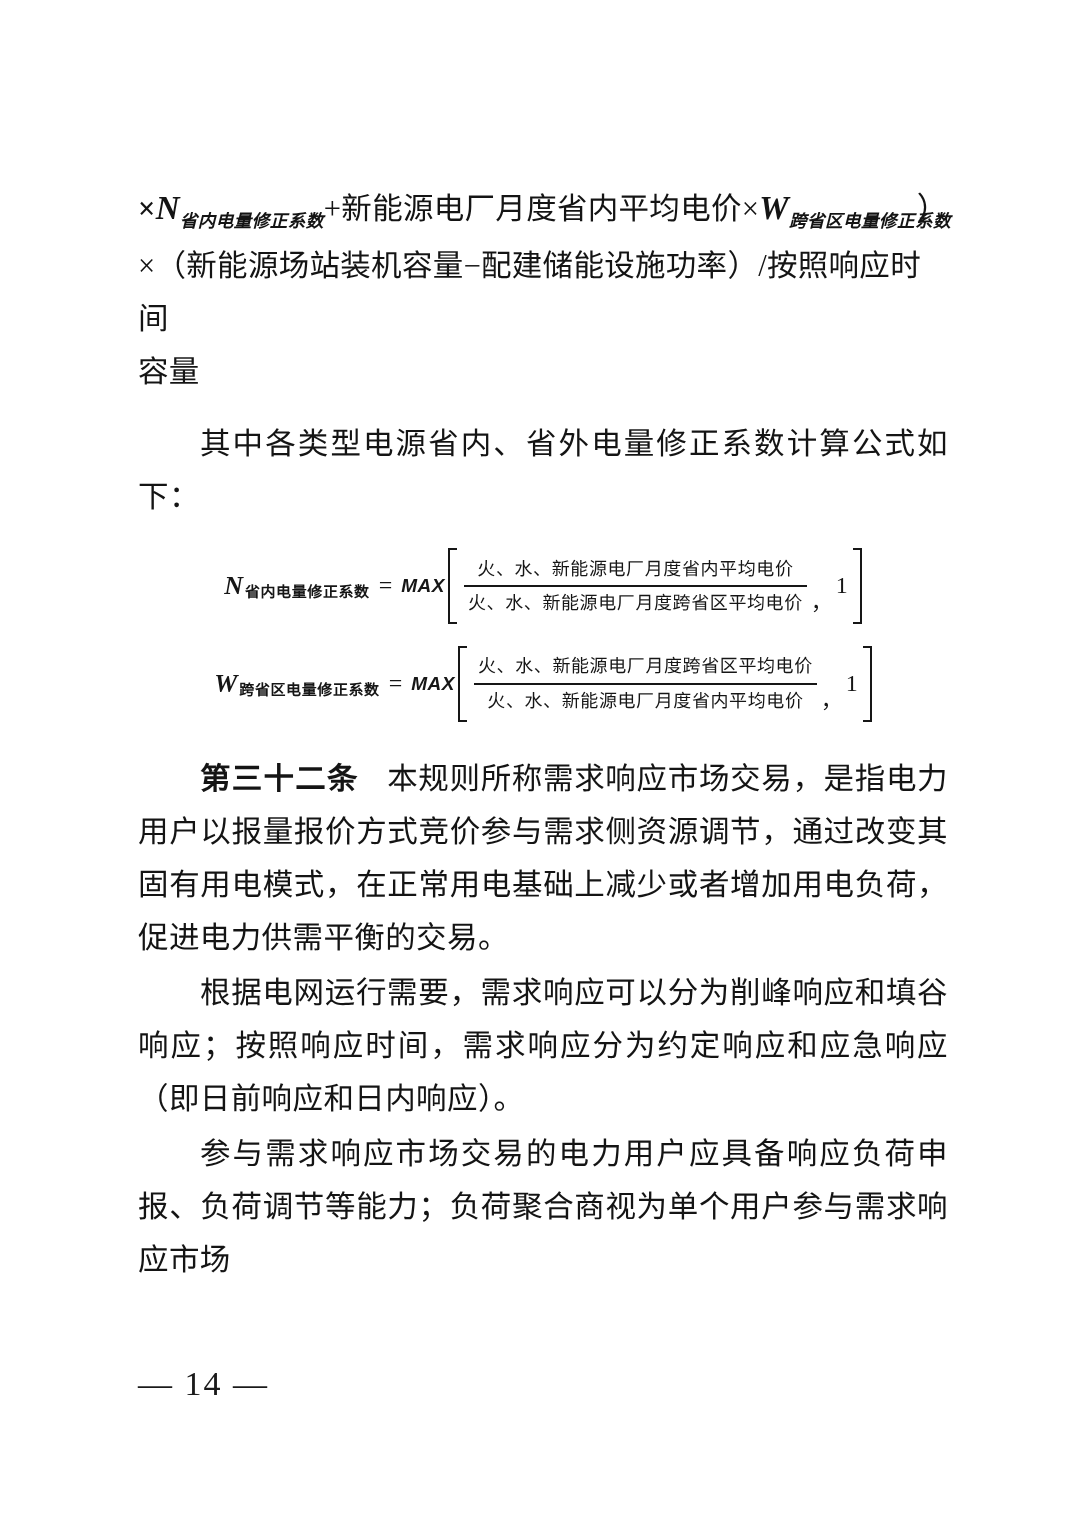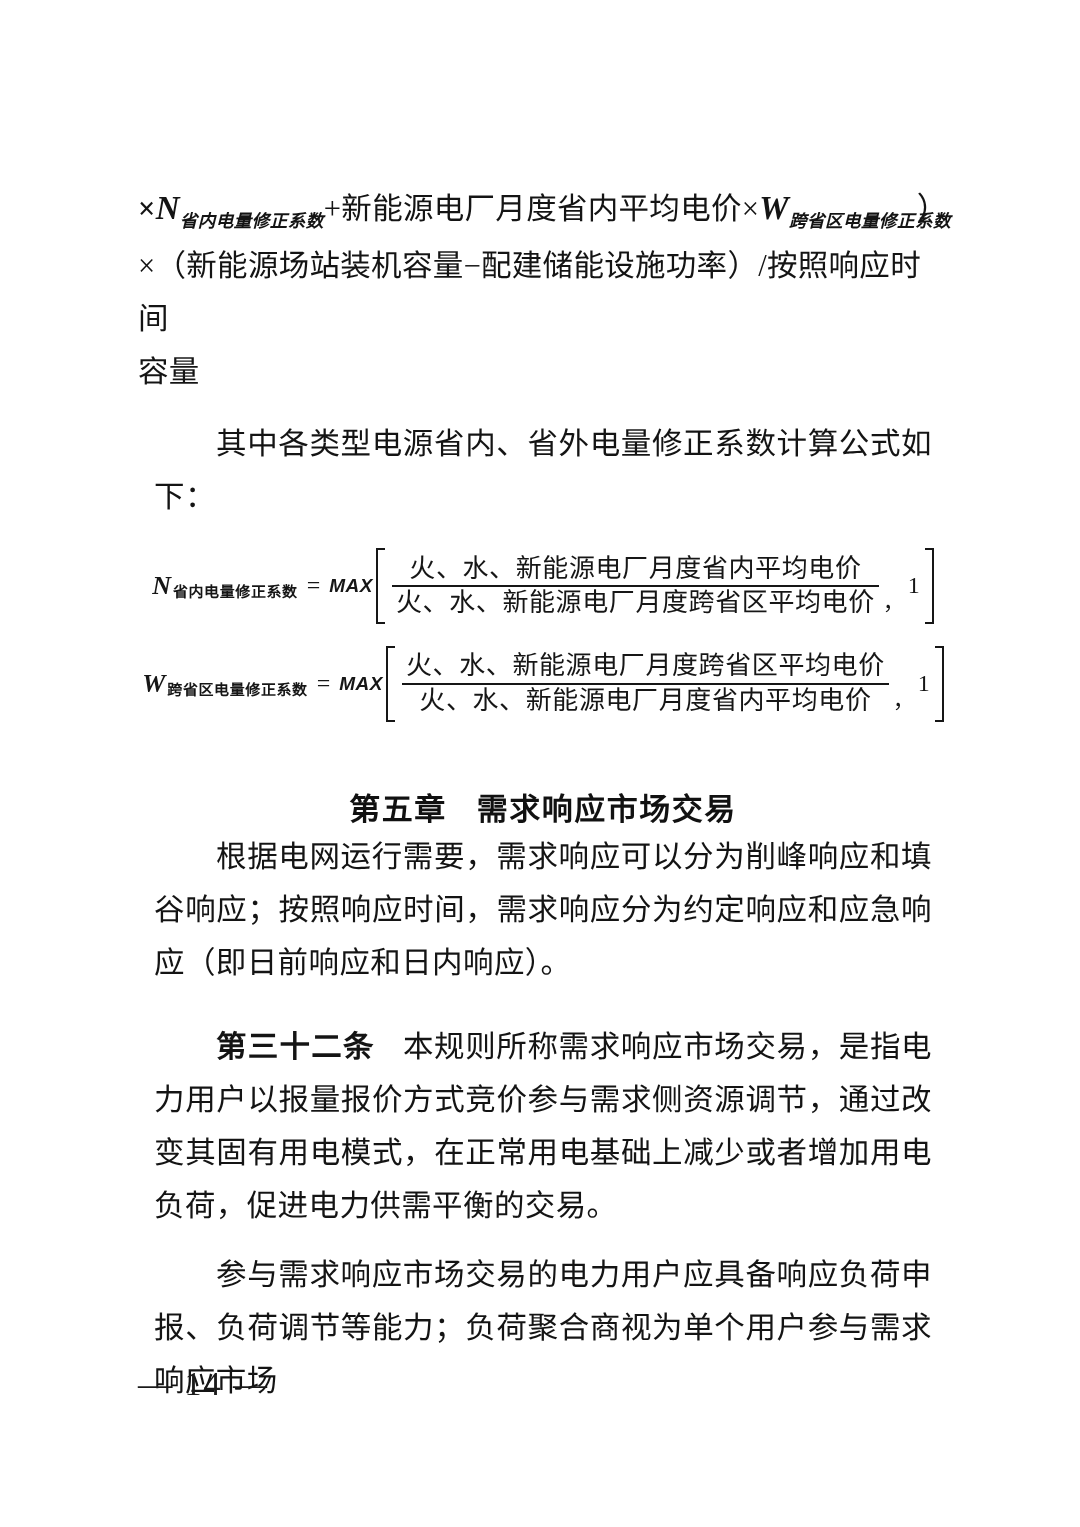--- a/index.html
+++ b/index.html
@@ -32,21 +32,21 @@
   }
 
   
   .para {
     font-size: 30.5px;
     line-height: 53px;
     letter-spacing: 0.4px;
     text-align: justify;
     text-justify: inter-character;
     color: #141414;
-    margin: 16px;
+    margin: 0;
   }
   .para.indent {
     text-indent: 62px;
   }
   .para .art {
     font-weight: bold;
     letter-spacing: 1px;
   }
   .para .gap {
     display: inline-block;
@@ -164,21 +164,21 @@
     padding: 4px 5px 4px 7px;
   }
   .frac {
     display: inline-flex;
     flex-direction: column;
     align-items: center;
     text-align: center;
   }
   .frac .numer, .frac .denom {
     padding: 1.5px 4px;
-    font-size: 26px;
+    font-size: 18px;
     line-height: 30px;
     letter-spacing: 0.6px;
     white-space: nowrap;
     text-align: right;
   }
   .frac .bar {
     width: 100%;
     height: 1.8px;
     background: #161616;
   }
@@ -285,28 +285,25 @@
               <span class="denom">火、水、新能源电厂月度省内平均电价</span>
             </span>
             <span class="tail-comma">，</span>
             <span class="tail-one">1</span>
           </span>
           <span class="br"></span>
         </span>
       </div>
     </div>
 
-    <div class="chapter">
-      <span>第五章</span><span class="ch-gap"></span><span>需求响应市场交易</span>
-    </div>
+
+    <p class="para indent p-32"><span class="art">第三十二条</span><span class="gap"></span><span>本规则所称需求响应市场交易，是指电力用户以报量报价方式竞价参与需求侧资源调节，通过改变其固有用电模式，在正常用电基础上减少或者增加用电负荷，促进电力供需平衡的交易。</span></p>
 
     <p class="para indent p-next">根据电网运行需要，需求响应可以分为削峰响应和填谷响应；按照响应时间，需求响应分为约定响应和应急响应（即日前响应和日内响应）。</p>
 
-    <p class="para indent p-32"><span class="art">第三十二条</span><span class="gap"></span><span>本规则所称需求响应市场交易，是指电力用户以报量报价方式竞价参与需求侧资源调节，通过改变其固有用电模式，在正常用电基础上减少或者增加用电负荷，促进电力供需平衡的交易。</span></p>
-
 
     <p class="para indent p-next">参与需求响应市场交易的电力用户应具备响应负荷申报、负荷调节等能力；负荷聚合商视为单个用户参与需求响应市场</p>
 
   </div>
 
   <div class="footer">— 14 —</div>
 
 </div>
 
 </body></html>

